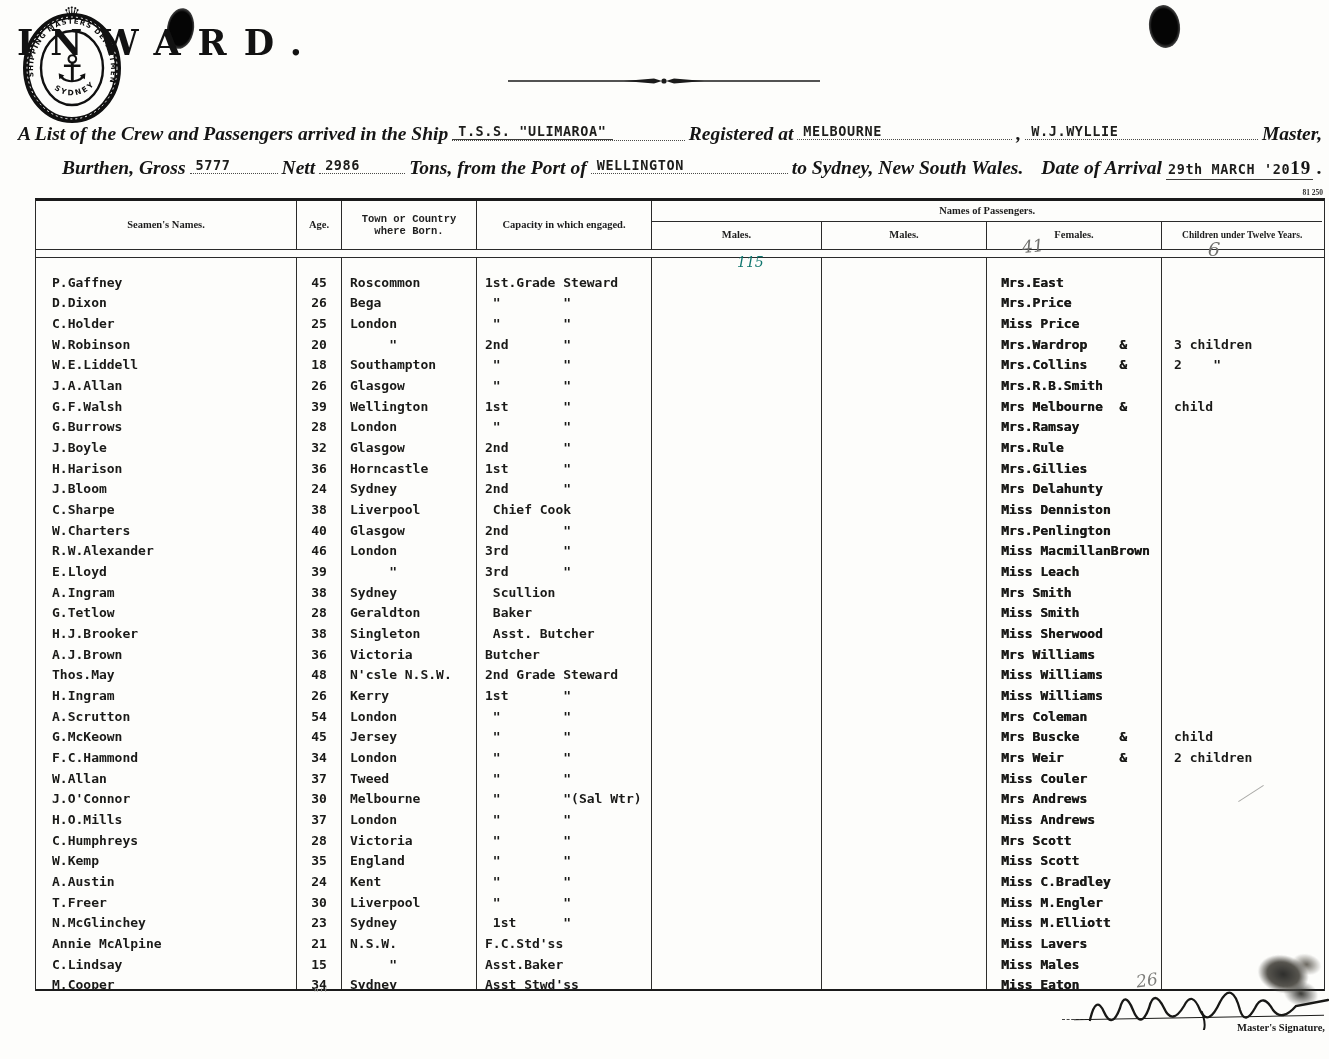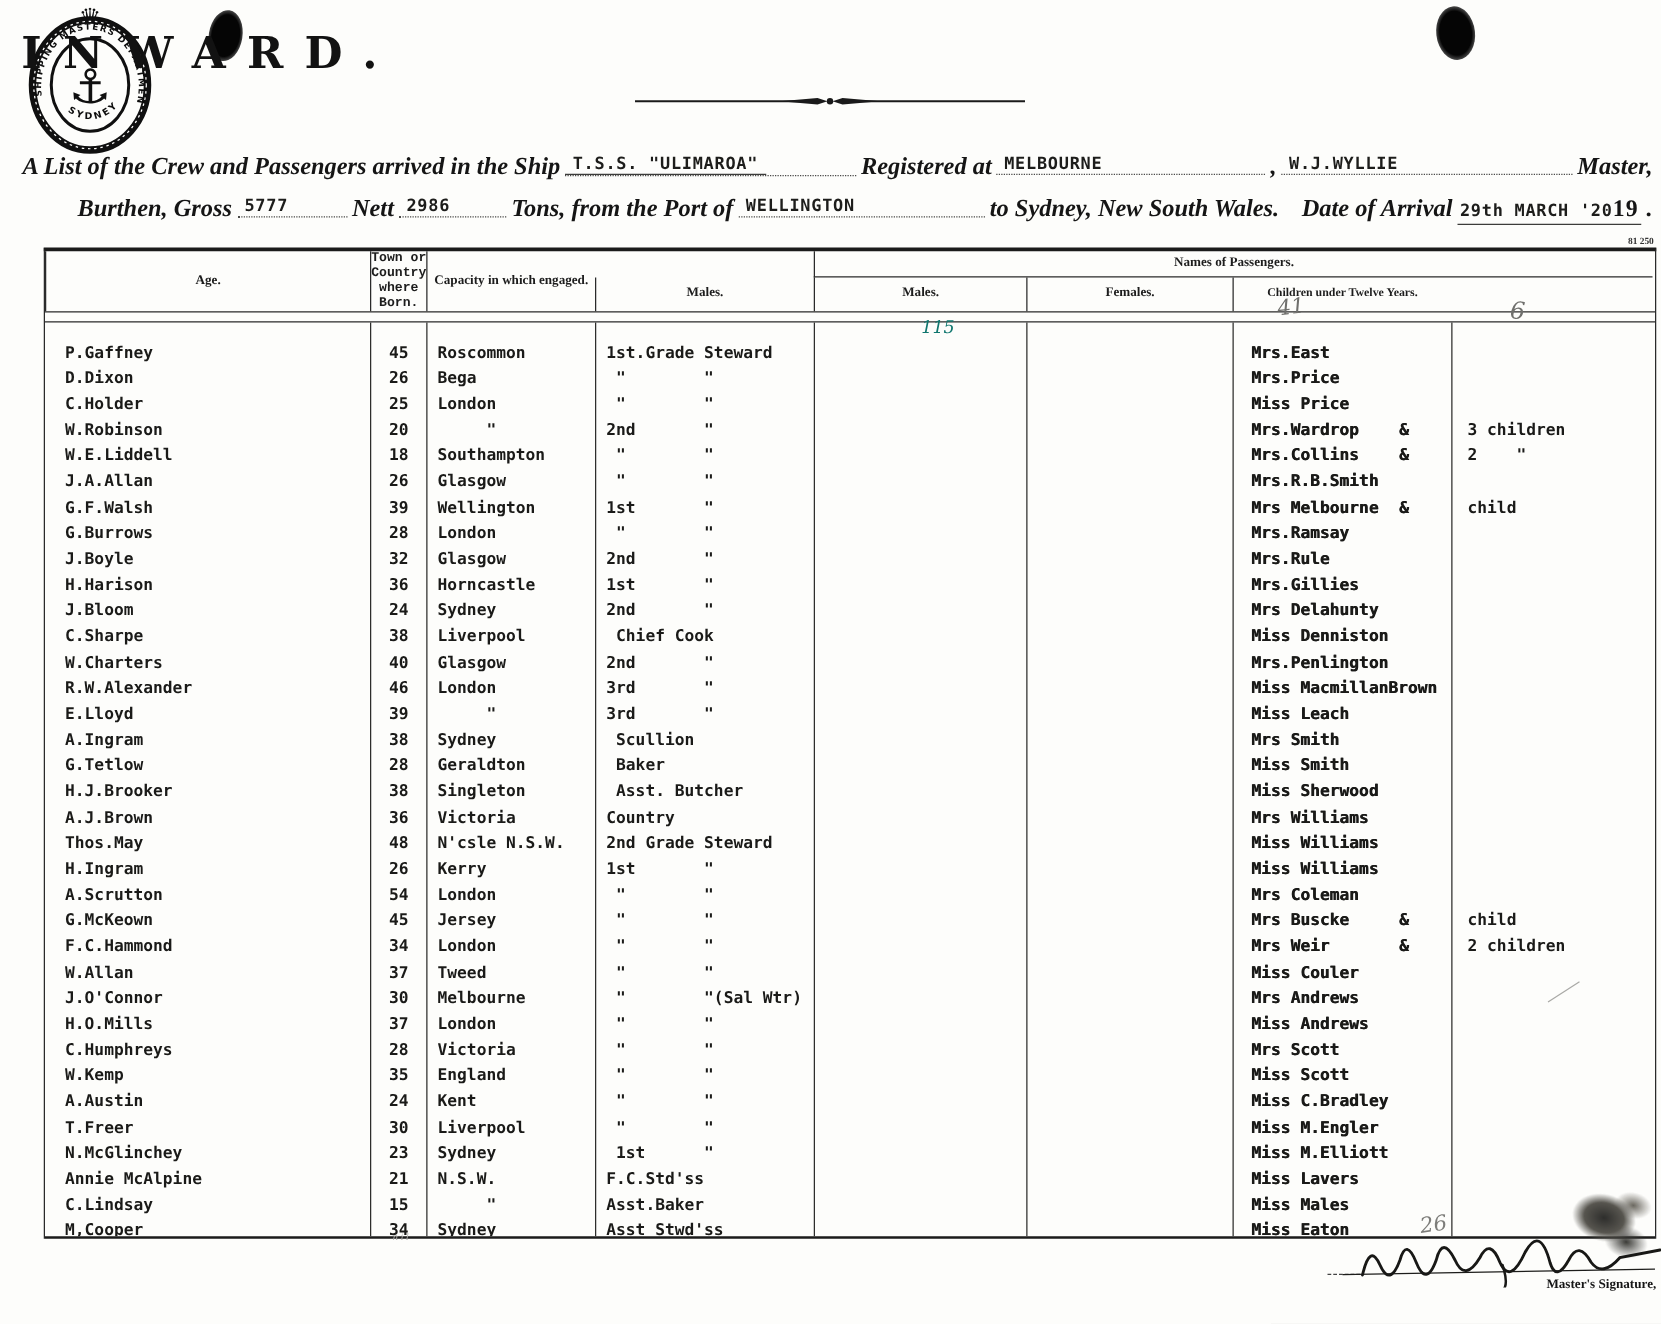--- a/index.html
+++ b/index.html
@@ -155,20 +155,21 @@
       <span class="typed">29th MARCH '20</span>
         <span class="printedyear">19</span>
     </span>
     <span class="lbl">.</span>
   </div>
 
   <div class="formno">81 250</div>
 
   <div class="table">
     <div class="thead">
+      <div class="th span2">Seamen's Names.</div>
       <div class="th span2 bl">Age.</div>
       <div class="th span2 bl" style="white-space:normal;padding:0 11px;font-family:Liberation Mono, monospace;">Town or Country where Born.</div>
       <div class="th span2 bl">Capacity in which engaged.</div>
       <div class="th pass-span bl">Names of Passengers.</div>
       <div class="th bl">Males.</div>
       <div class="th bl">Males.</div>
       <div class="th bl">Females.</div>
       <div class="th bl" style="font-size:9.5px">Children under Twelve Years.</div>
     </div>
     <div class="sep"></div>
@@ -296,21 +297,21 @@
           <div class="bline">2nd       "</div>
           <div class="bline">1st       "</div>
           <div class="bline">2nd       "</div>
           <div class="bline"> Chief Cook</div>
           <div class="bline">2nd       "</div>
           <div class="bline">3rd       "</div>
           <div class="bline">3rd       "</div>
           <div class="bline"> Scullion</div>
           <div class="bline"> Baker</div>
           <div class="bline"> Asst. Butcher</div>
-          <div class="bline">Country</div>
+          <div class="bline">Butcher</div>
           <div class="bline">2nd Grade Steward</div>
           <div class="bline">1st       "</div>
           <div class="bline"> "        "</div>
           <div class="bline"> "        "</div>
           <div class="bline"> "        "</div>
           <div class="bline"> "        "</div>
           <div class="bline"> "        "(Sal Wtr)</div>
           <div class="bline"> "        "</div>
           <div class="bline"> "        "</div>
           <div class="bline"> "        "</div>

